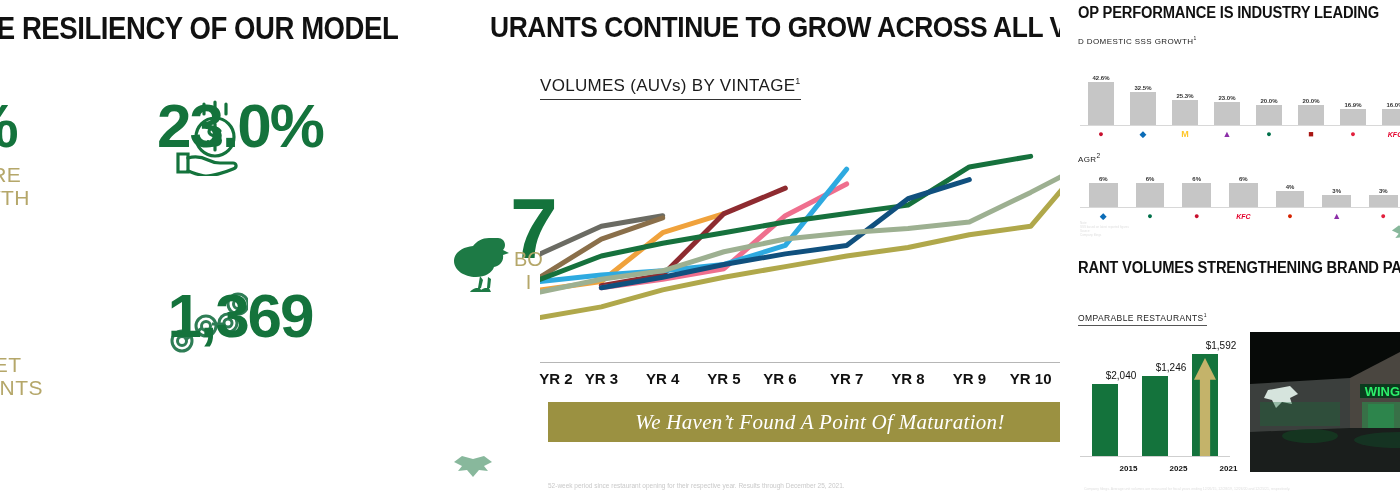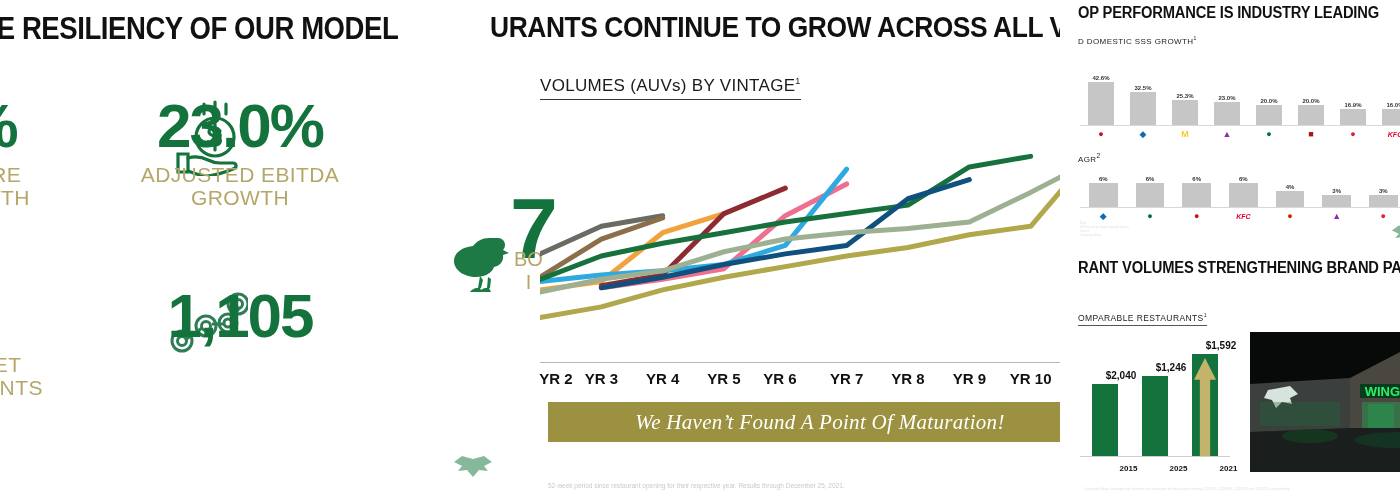--- a/index.html
+++ b/index.html
@@ -65,21 +65,21 @@
     text-align:center; }
   .micro { position:absolute; left:20px; font-size:3px; color:#dfdfdf; line-height:4px; white-space:pre-line; }
   .p3-title2 { position:absolute; left:18px; top:258px; width:440px;
     font-weight:bold; font-size:16px; letter-spacing:-0.2px; color:#111;
     transform:scaleX(0.92); transform-origin:left center; line-height:20px; }
   .p3-sub3 { position:absolute; left:18px; top:312px; font-size:8.5px; color:#222;
     letter-spacing:0.4px; border-bottom:1px solid #555; padding-bottom:2px; }
   .p3-sub3 sup { font-size:5px; }
   .auvchart { position:absolute; left:20px; top:335px; width:150px; height:140px; }
   .gbar { position:absolute; bottom:18px; background:#14733c; }
-  .gval { position:absolute; font-size:10px; font-weight:bold; color:#111;
+  .gval { position:absolute; font-size:10px; font-weight:normal; color:#111;
     transform:translateX(-50%); white-space:nowrap;padding-left:32px; }
   .gyear { position:absolute; bottom:2px; font-size:8px; font-weight:bold; color:#111;
     transform:translateX(-50%);padding-left:47px; }
   .storephoto { position:absolute; left:190px; top:332px; width:250px; height:140px;
     background:#090d0a; overflow:hidden; }
   .p3-foot { position:absolute; left:24px; top:487px; font-size:3.5px; color:#e0e0e0; }
 
   .wings { position:absolute; opacity:0.5; }
 </style>
 </head>
@@ -103,22 +103,20 @@
           <line x1="56" y1="4" x2="56" y2="14"></line>
         <circle cx="45" cy="37" r="19"></circle>
         <path d="M50 31c-1.6-2.4-4-3.2-6-3.2-3 0-5 1.6-5 4s2.4 3.4 5.4 4.2 6 1.6 6 4.6-2.4 4.4-6 4.4c-2.6 0-5-1.2-6.4-3.4"></path>
         <line x1="45" y1="24" x2="45" y2="50"></line>
         <path d="M8 54h10v18H8z"></path>
         <path d="M18 58c7-2 14-1 20 2 4 2 7 3 12 3h13c3 0 5 4 0 6-7 3-20 7-27 7-5 0-12-3-18-5"></path>
       </g>
     </svg>
     <div class="stat s2">
       <div class="big">23.0%</div>
-      <div class="lbl">ADJUSTED EBITDA
-GROWTH</div>
     </div>
 
     <div class="stat s3">
       <div class="big">193</div>
       <div class="lbl">RECORD NET
 W RESTAURANTS</div>
     </div>
 
     <svg class="icn" style="left:348px;top:290px" width="80" height="64" viewBox="0 0 80 64">
       <g fill="none" stroke="#2e7d55" stroke-width="3">
@@ -129,21 +127,21 @@
           <circle cx="14" cy="51" r="4.5"></circle>
         <circle cx="38" cy="36" r="10"></circle>
           <circle cx="38" cy="36" r="4.5"></circle>
         <circle cx="60" cy="33" r="9"></circle>
           <circle cx="60" cy="33" r="4"></circle>
         <circle cx="70" cy="14" r="10"></circle>
           <circle cx="70" cy="14" r="4.5"></circle>
       </g>
     </svg>
     <div class="stat s4">
-      <div class="big">1,105</div>
+      <div class="big">1,369</div>
     </div>
 
   </div>
 
   <div class="panel2">
     <div class="p2-title">URANTS CONTINUE TO GROW ACROSS ALL V</div>
     <div class="p2-sub"><span>VOLUMES (AUVs) BY VINTAGE</span><sup>1</sup></div>
 
     <svg class="chicken" width="78" height="66" viewBox="0 0 78 66">
       <path fill="#1d7a45" d="M46 8c4 0 7 3 7 7 0 2-1 4-2 5l6 3-6 2c1 6-3 11-9 12-2 6-9 10-18 10-12 0-22-7-22-16 0-8 8-14 19-15 4-5 9-8 16-8h9z"></path>

